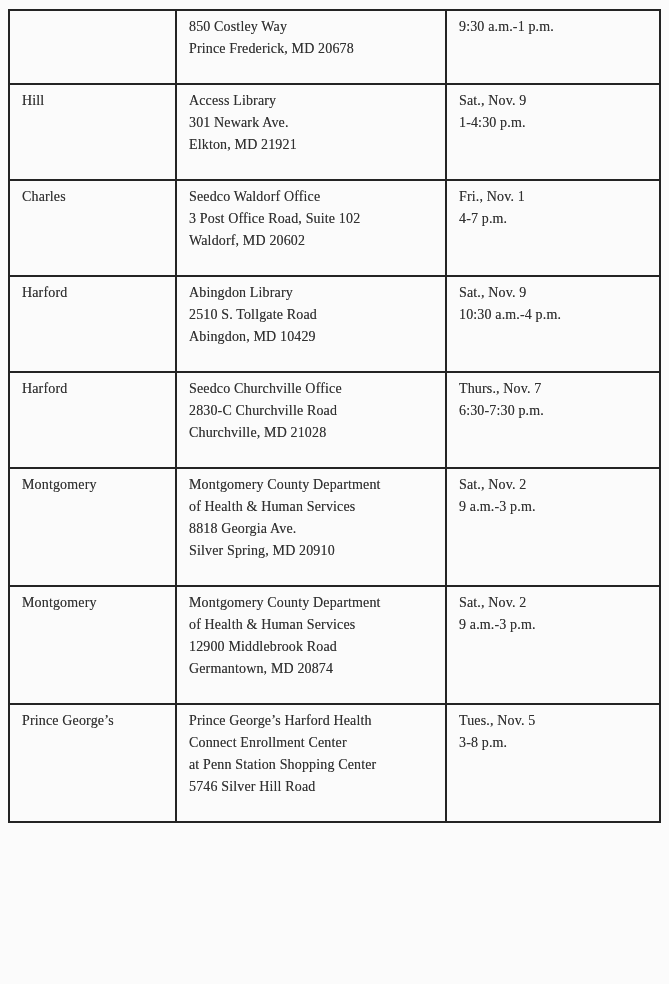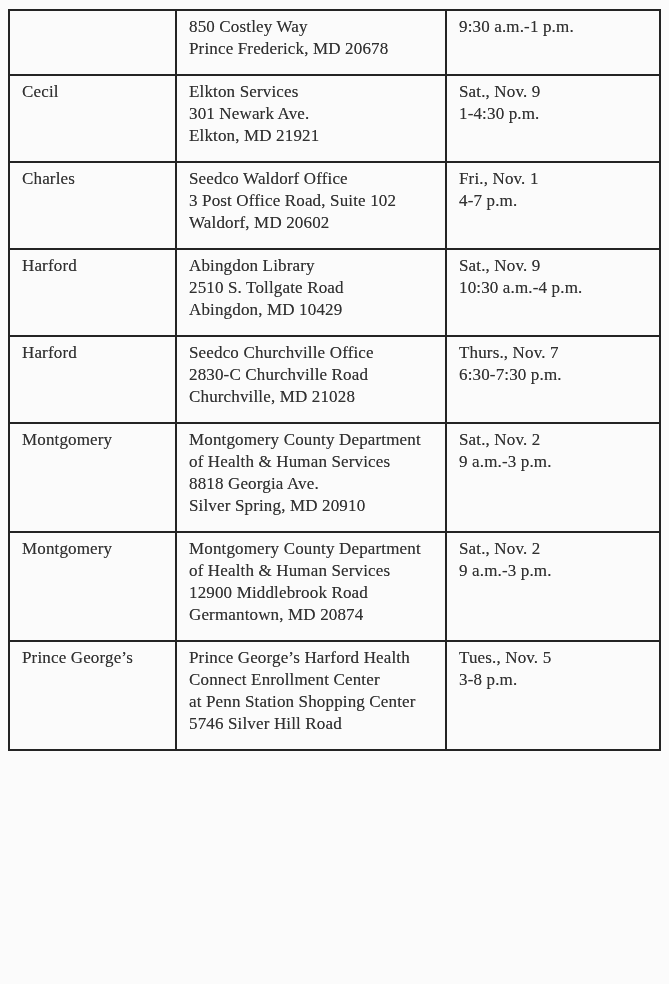--- a/index.html
+++ b/index.html
@@ -28,22 +28,22 @@
     width: 651px;
     border-collapse: collapse;
     table-layout: fixed;
   }
   col.c1 { width: 167px; }
   col.c2 { width: 270px; }
   col.c3 { width: 214px; }
   table.schedule-table td {
     border: 2px solid var(--border);
     vertical-align: top;
-    padding: 5px 8px 14px 12px;
-    font-size: 17px;
+    padding: 5px 8px 23px 12px;
+    font-size: 14px;
     line-height: 22px;
     color: var(--text);
     letter-spacing: 0.15px;
     
     text-shadow: 0 0 0.5px rgba(49,49,49,0.55);
   }
   td.col-schedule { padding-left: 10px; }
   .line { white-space: nowrap; }
 </style>
 </head>
@@ -61,23 +61,23 @@
           <td class="col-county"></td>
           <td class="col-location">
             <div class="line">850 Costley Way</div>
             <div class="line">Prince Frederick, MD 20678</div>
           </td>
           <td class="col-schedule">
             <div class="line">9:30 a.m.-1 p.m.</div>
           </td>
         </tr>
         <tr>
-          <td class="col-county">Cecil</td>
+          <td class="col-county">Hill</td>
           <td class="col-location">
-            <div class="line">Elkton Services</div>
+            <div class="line">Access Library</div>
             <div class="line">301 Newark Ave.</div>
             <div class="line">Elkton, MD 21921</div>
           </td>
           <td class="col-schedule">
             <div class="line">Sat., Nov. 9</div>
             <div class="line">1-4:30 p.m.</div>
           </td>
         </tr>
         <tr>
           <td class="col-county">Charles</td>

